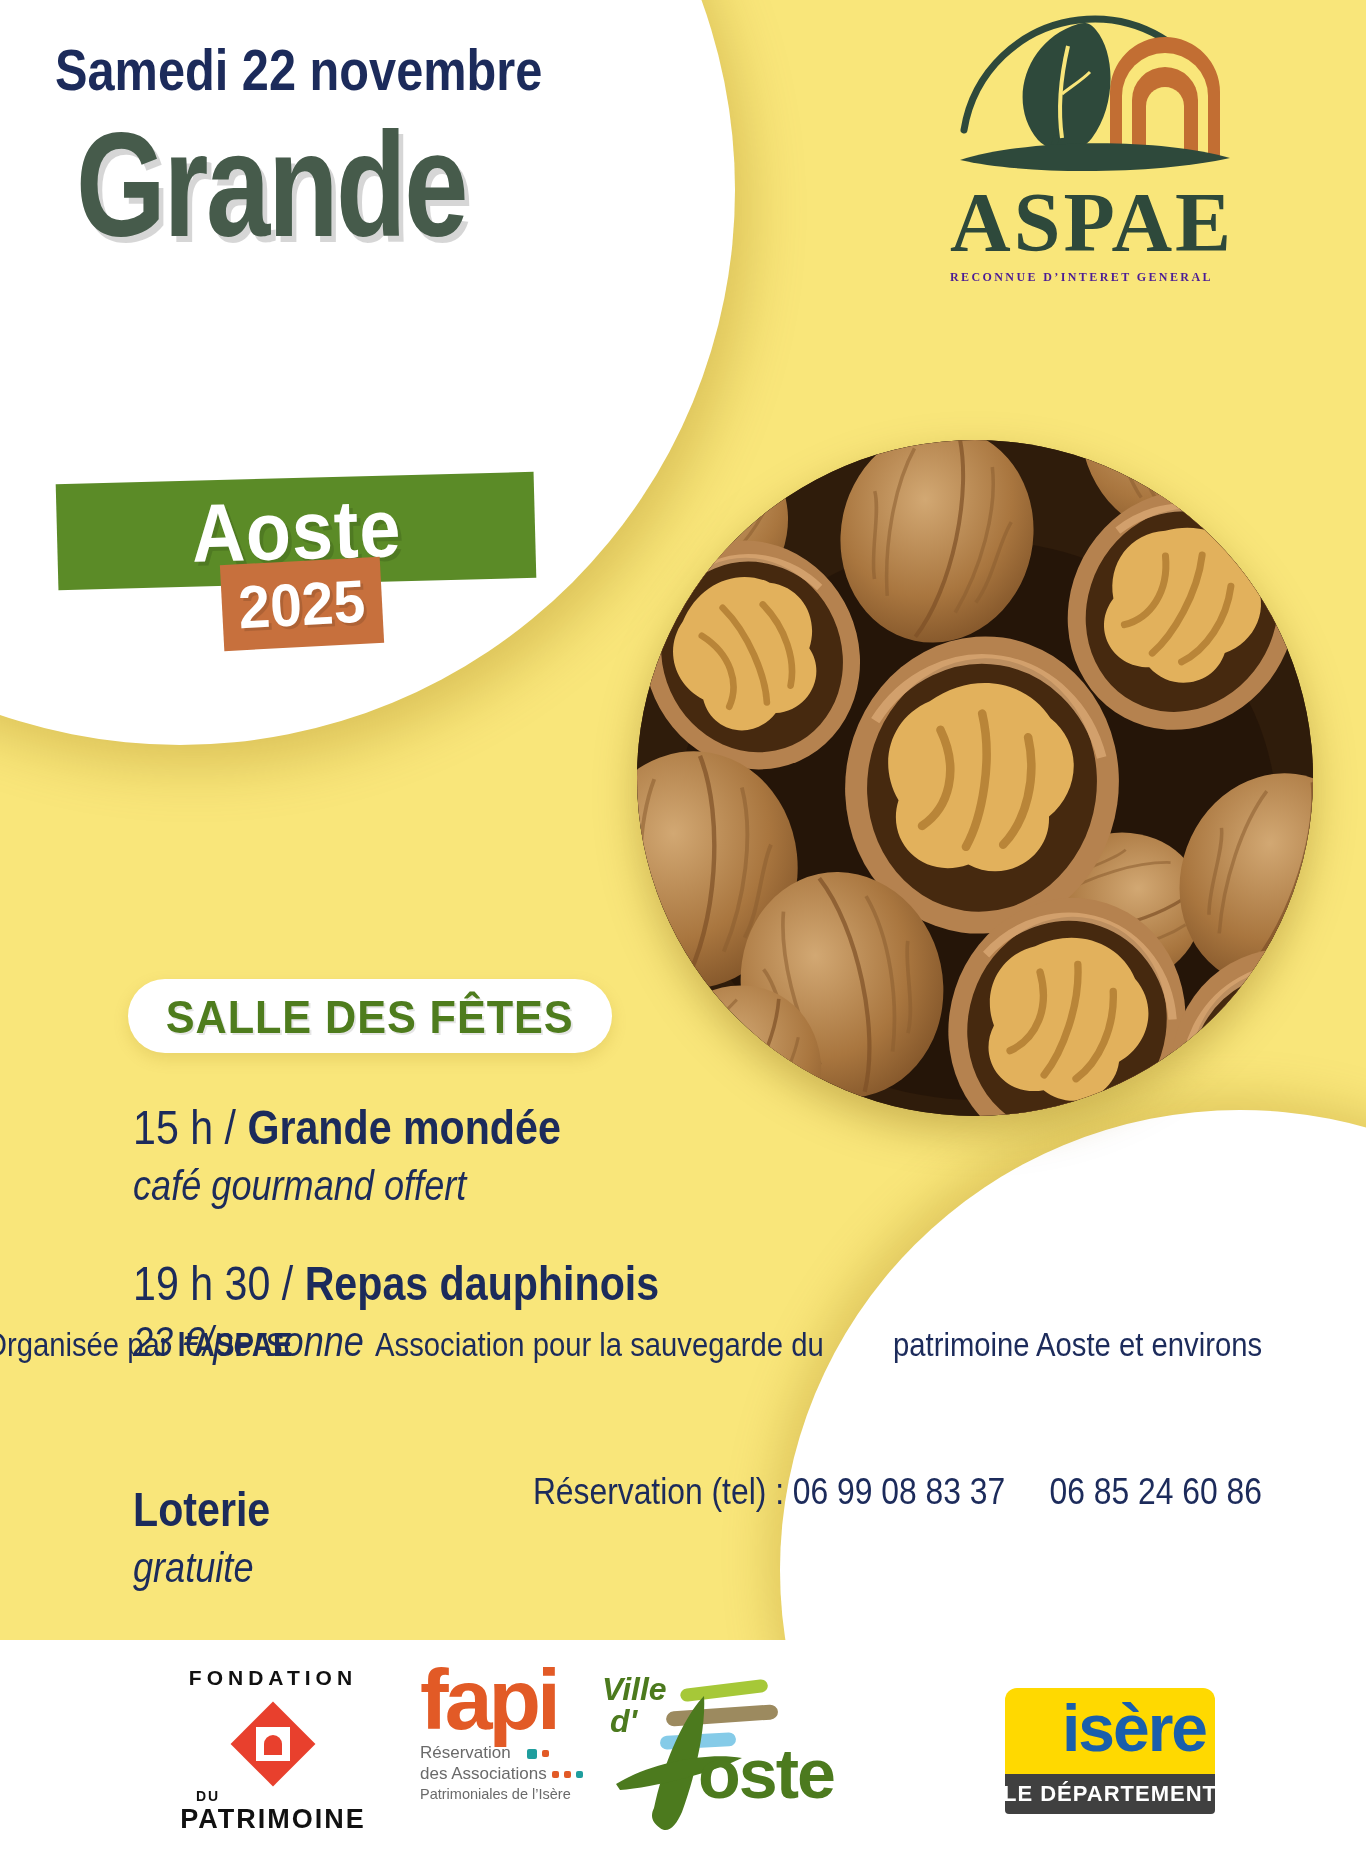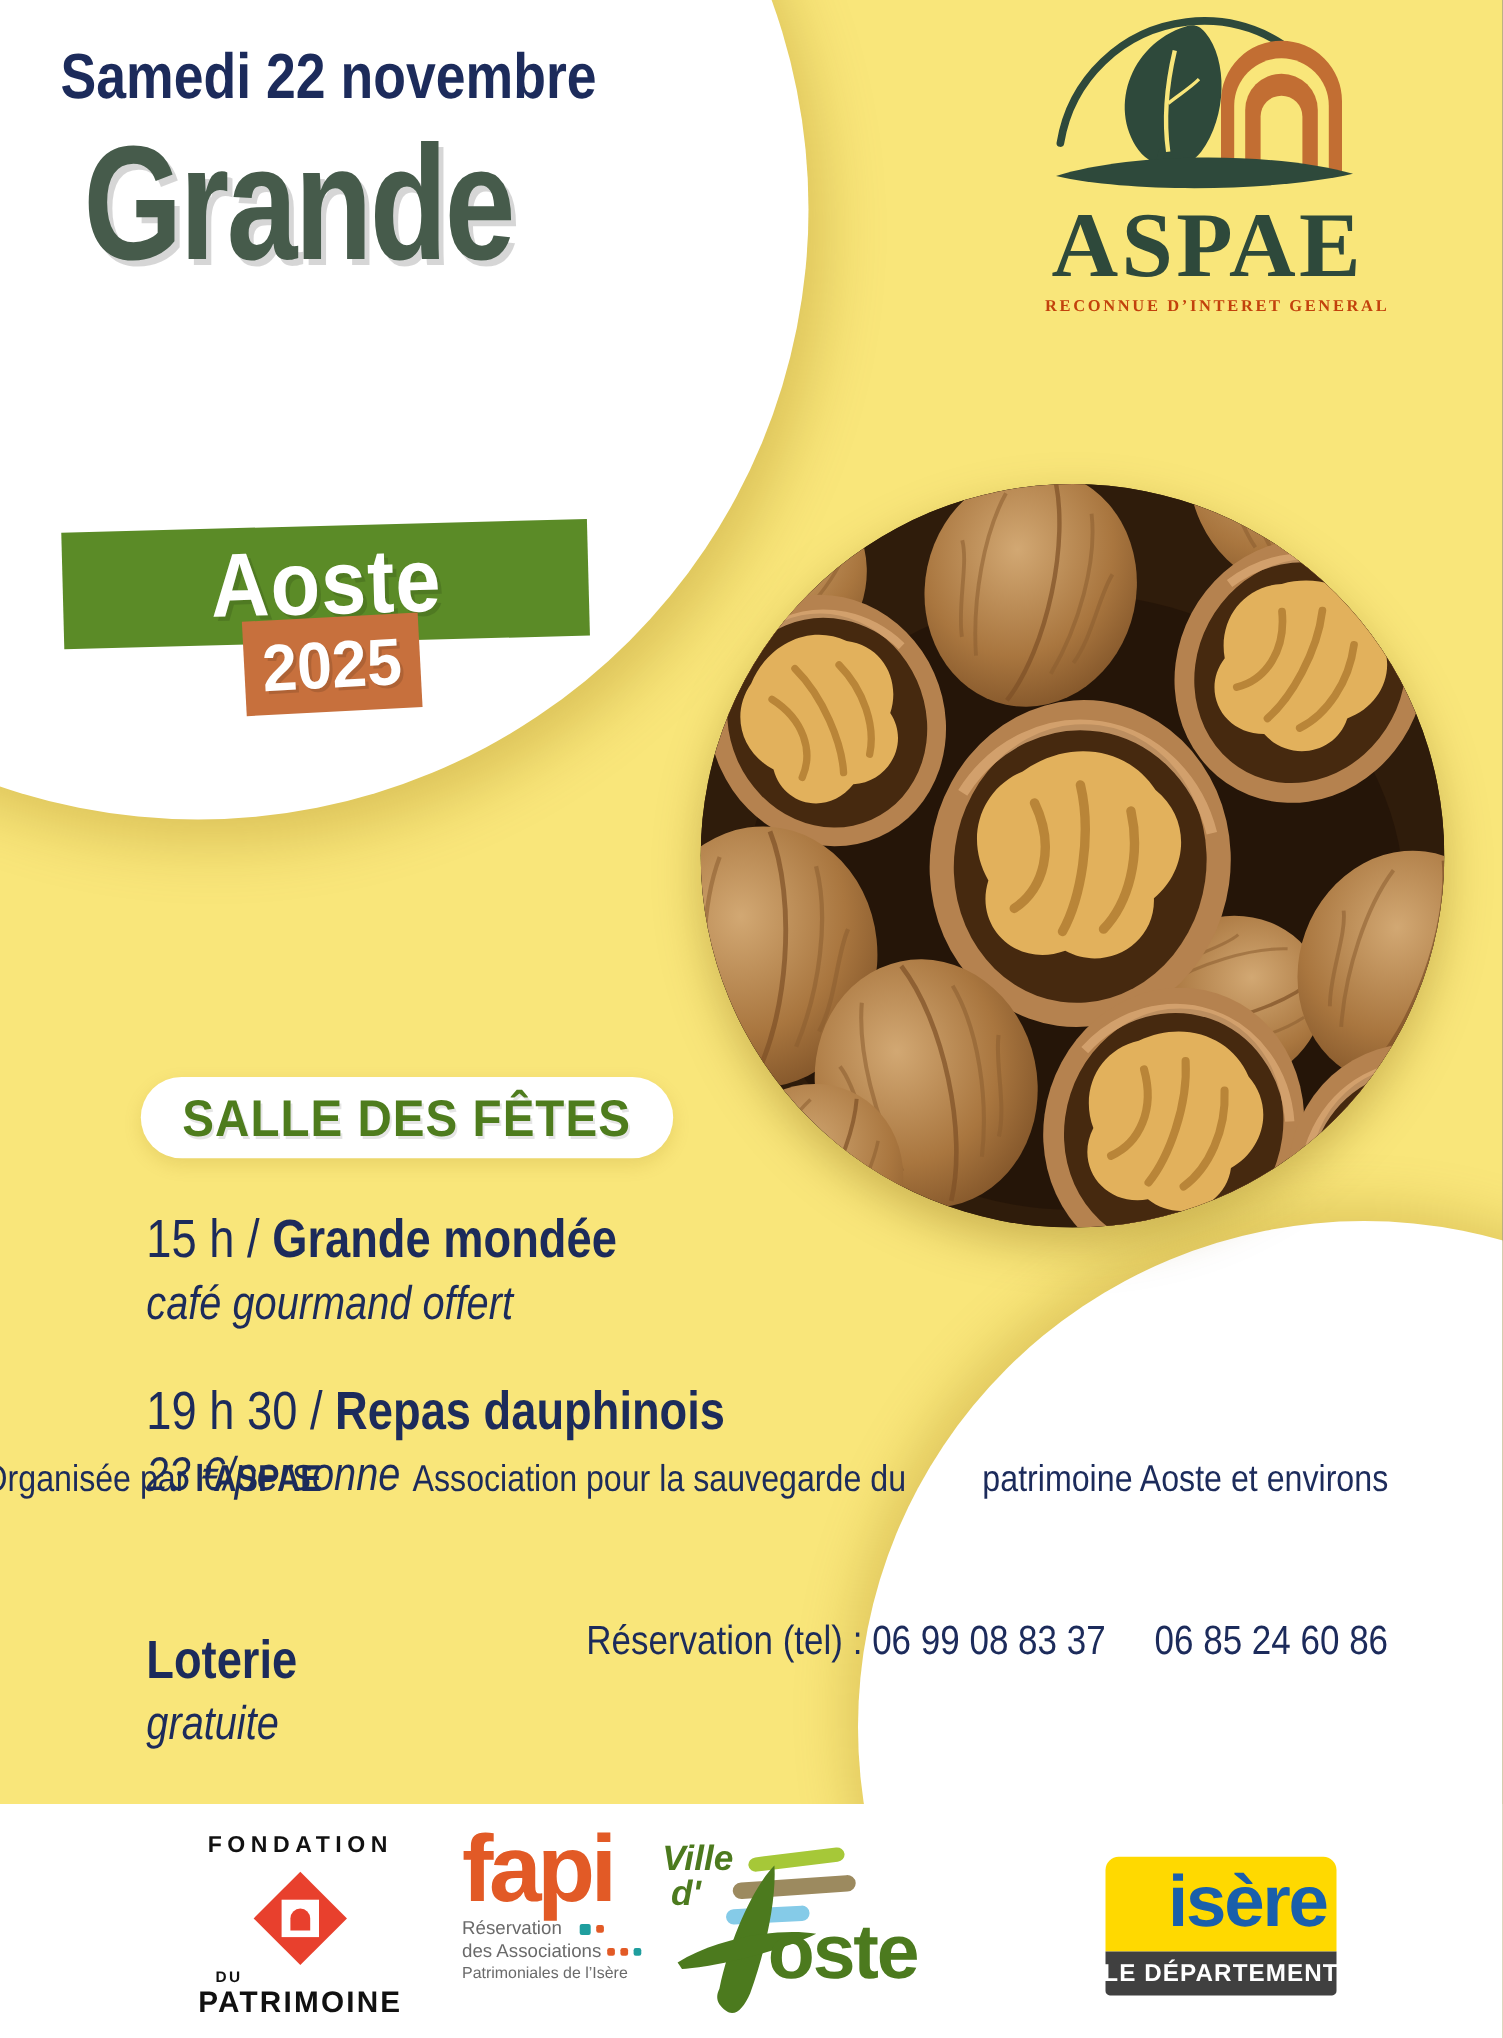--- a/index.html
+++ b/index.html
@@ -35,25 +35,25 @@
   .badge-aoste{left:57px; top:478px; width:478px; height:106px; background:#5B8B27;
     transform:rotate(-1.5deg); display:flex; align-items:center; justify-content:center; z-index:3;}
   .badge-aoste span{color:#fff; font-size:82px; font-weight:bold; letter-spacing:1px;
     transform:scaleX(.9); text-shadow:4px 4px 0 rgba(0,0,0,.12);}
   .badge-2025{left:222px; top:561px; width:160px; height:86px; background:#C7703D;
     transform:rotate(-3deg); display:flex; align-items:center; justify-content:center; z-index:4;}
   .badge-2025 span{color:#fff; font-size:60px; font-weight:bold; transform:scaleX(.95);
     text-shadow:3px 3px 0 rgba(0,0,0,.12);}
 
   
-  .aspae{left:950px; top:8px; width:290px; text-align:right; z-index:2;}
+  .aspae{left:950px; top:8px; width:290px; text-align:left; z-index:2;}
   .aspae-name{font-family:"Liberation Serif",serif; font-weight:bold; font-size:84px;
     color:#2E493B; letter-spacing:3px; line-height:86px; margin-top:-4px;}
-  .aspae-sub{font-family:"Liberation Serif",serif; font-weight:bold; font-size:15px;
-    color:#c2410c; letter-spacing:2.4px; margin-top:4px; white-space:nowrap;}
+  .aspae-sub{font-family:"Liberation Serif",serif; font-weight:bold; font-size:12px;
+    color:#4c1d95; letter-spacing:2.4px; margin-top:4px; white-space:nowrap;}
 
   
   .venue-pill{left:128px; top:979px; width:484px; height:74px; background:#fff; border-radius:40px;
     display:flex; align-items:center; justify-content:center; box-shadow:0 6px 16px rgba(150,110,10,.16);}
   .venue-pill span{color:#4E7C1D; font-size:47px; font-weight:bold; letter-spacing:1px;
     transform:scaleX(.92); text-shadow:2px 2px 0 rgba(0,0,0,.10); white-space:nowrap;}
 
   
   .prog-item{left:133px; color:#1C2B5B; white-space:nowrap;}
   .ptitle{font-size:49px; line-height:54px;}

